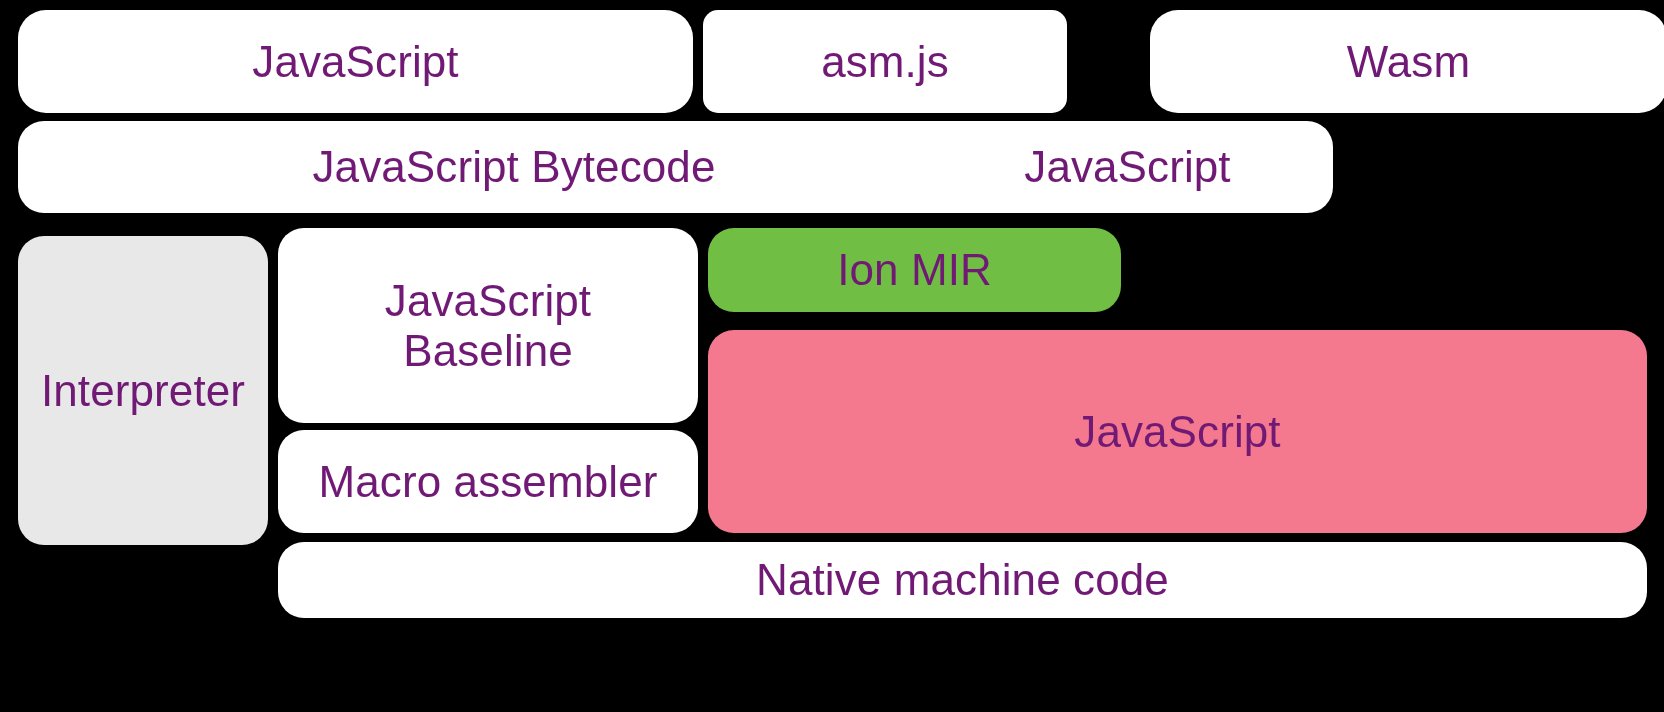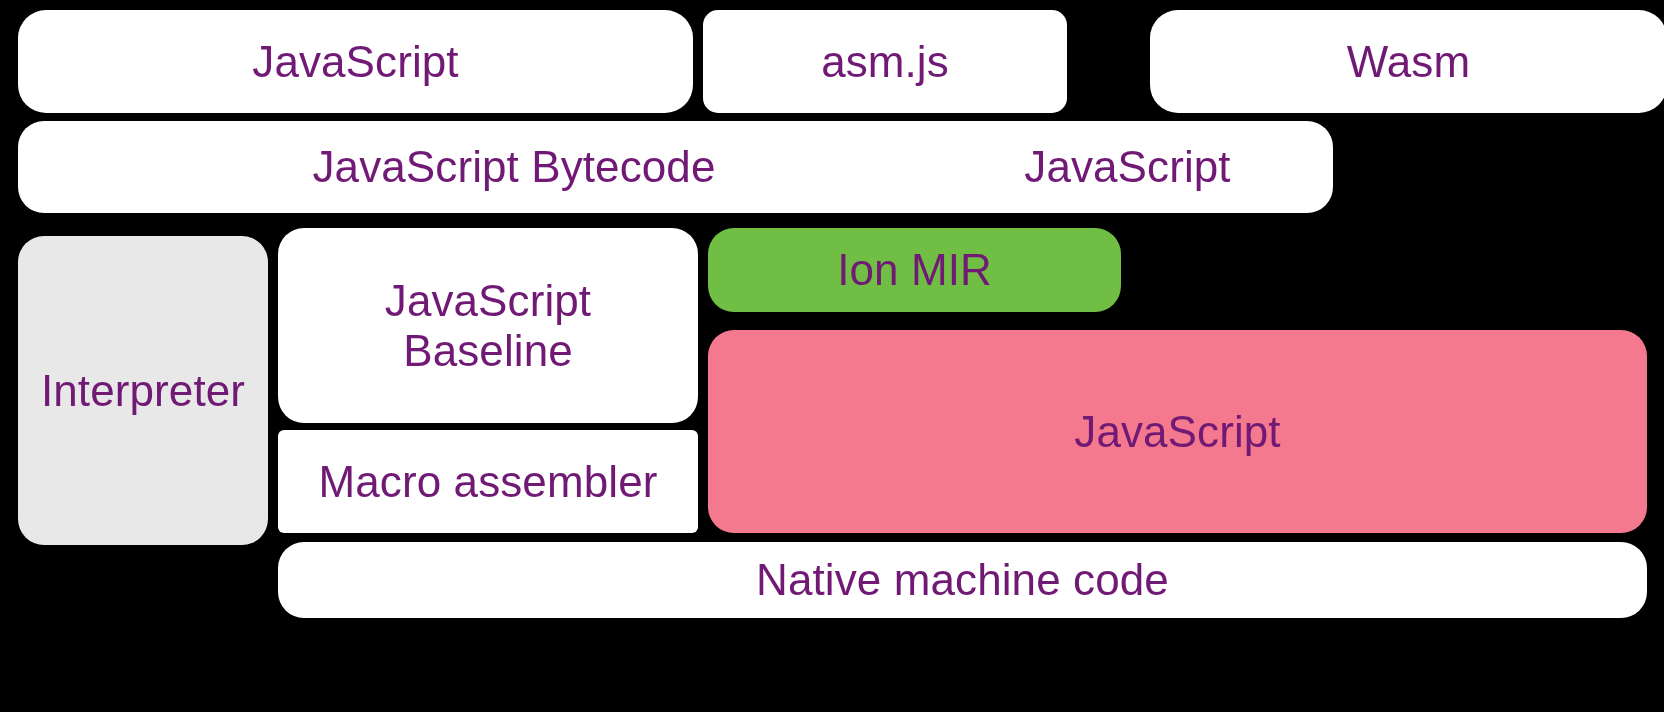--- a/index.html
+++ b/index.html
@@ -45,21 +45,21 @@
   #n-asmjs            { left: 703px;  top: 10px;  width: 364px;  height: 103px; border-radius: 15px; }
   #n-wasm             { left: 1150px; top: 10px;  width: 517px;  height: 103px; border-radius: 28px; }
 
   
   #n-js-bytecode      { left: 18px;   top: 121px; width: 992px;  height: 92px;  border-radius: 26px; }
   #n-baldrmonkey      { left: 922px;  top: 121px; width: 411px;  height: 92px;  border-radius: 26px; }
 
   
   #n-interpreter      { left: 18px;   top: 236px; width: 250px;  height: 309px; border-radius: 26px; }
   #n-js-baseline      { left: 278px;  top: 228px; width: 420px;  height: 195px; border-radius: 26px; }
-  #n-macro-assembler  { left: 278px;  top: 430px; width: 420px;  height: 103px; border-radius: 6px; }
+  #n-macro-assembler  { left: 278px;  top: 430px; width: 420px;  height: 103px; border-radius: 26px; }
   #n-ion-mir          { left: 708px;  top: 228px; width: 413px;  height: 84px;  border-radius: 26px; }
   #n-cranelift        { left: 708px;  top: 330px; width: 939px;  height: 203px; border-radius: 26px; }
 
   
   #n-native-code      { left: 278px;  top: 542px; width: 1369px; height: 76px; border-radius: 26px; }
 </style>
 </head>
 <body>
 
 <div id="diagram">

